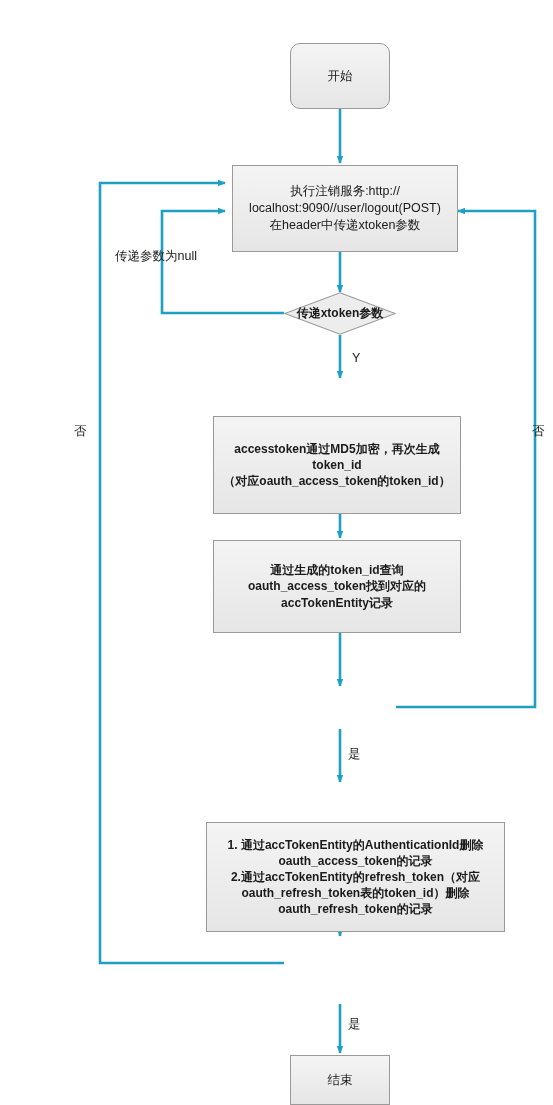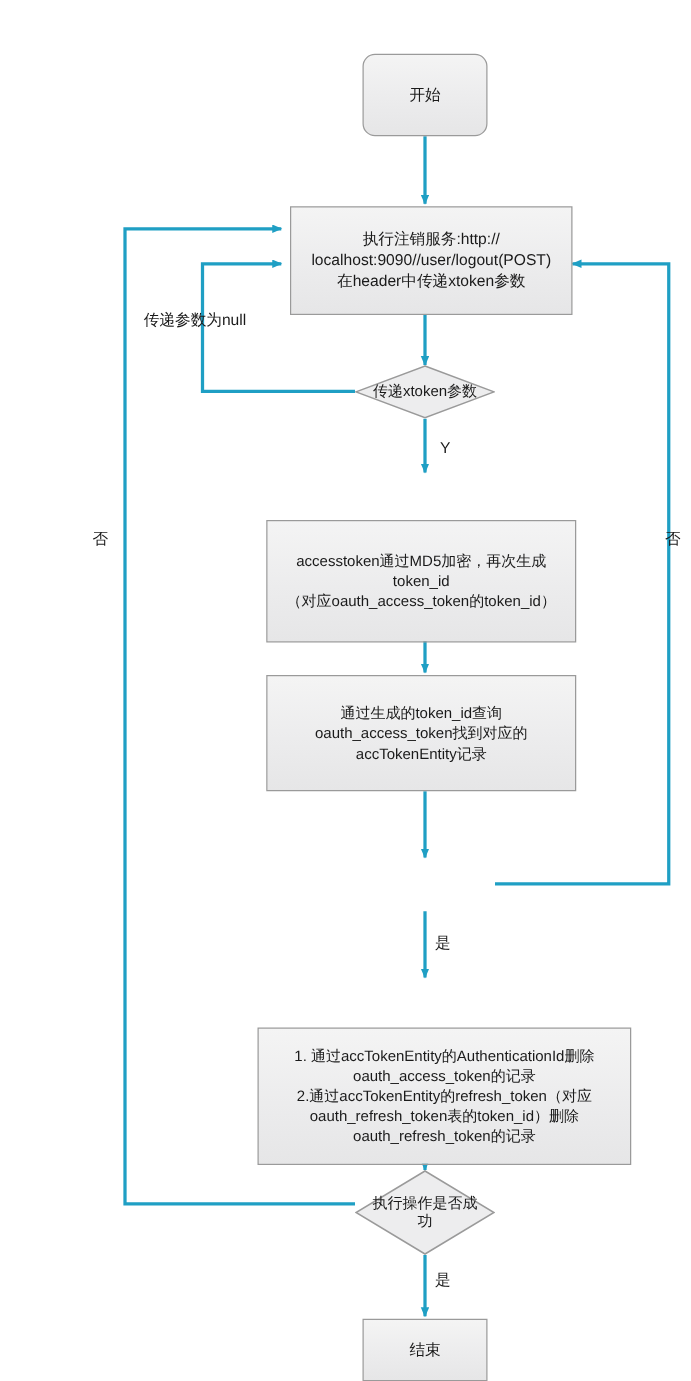--- a/index.html
+++ b/index.html
@@ -75,21 +75,21 @@
     line-height: 1.25;
     white-space: pre-line;
   }
   .edge-label {
     position: absolute;
     color: #1a1a1a;
     white-space: nowrap;
     line-height: 1;
   }
   .t13 { font-size: 12.5px; }
-  .t12 { font-size: 12px; }
+  .t12 { font-size: 12px; font-weight: bold; }
 </style>
 </head>
 <body>
 
 <div id="canvas">
 
   <svg id="wires" viewBox="0 0 553 1105" width="553" height="1105">
     <defs>
       <marker id="arrow" markerWidth="9" markerHeight="9" refX="7.2" refY="3.4" orient="auto" markerUnits="userSpaceOnUse">
         <path d="M0,0 L8,3.4 L0,6.8 z" fill="#1f9fc4"></path>
@@ -152,27 +152,20 @@
 
 
   <div class="node t12" style="left:190px; top:822px; width:299px; height:110px;margin-left:16px;">
     <span class="node-text">1. 通过accTokenEntity的AuthenticationId删除
 oauth_access_token的记录
 2.通过accTokenEntity的refresh_token（对应
 oauth_refresh_token表的token_id）删除
 oauth_refresh_token的记录</span>
   </div>
 
-  <div class="decision" style="left:284px; top:936px; width:112px; height:68px;">
-    <svg class="dshape" viewBox="0 0 112 68" preserveAspectRatio="none">
-      <polygon points="56,0.8 111.2,34 56,67.2 0.8,34" fill="#ededee" stroke="#9a9a9a" stroke-width="1.2"></polygon>
-    </svg>
-    <div class="dlabel t12">执行操作是否成
-功</div>
-  </div>
 
   <div class="node terminator-end t13" style="left:290px; top:1055px; width:100px; height:50px;font-family:Liberation Serif, serif;">
     <span class="node-text">结束</span>
   </div>
 
   <div class="edge-label t13" style="left:115px; top:250px;">传递参数为null</div>
 
   <div class="edge-label t13" style="left:352px; top:352px;">Y</div>
 
   <div class="edge-label t13" style="left:74px; top:425px;">否</div>

